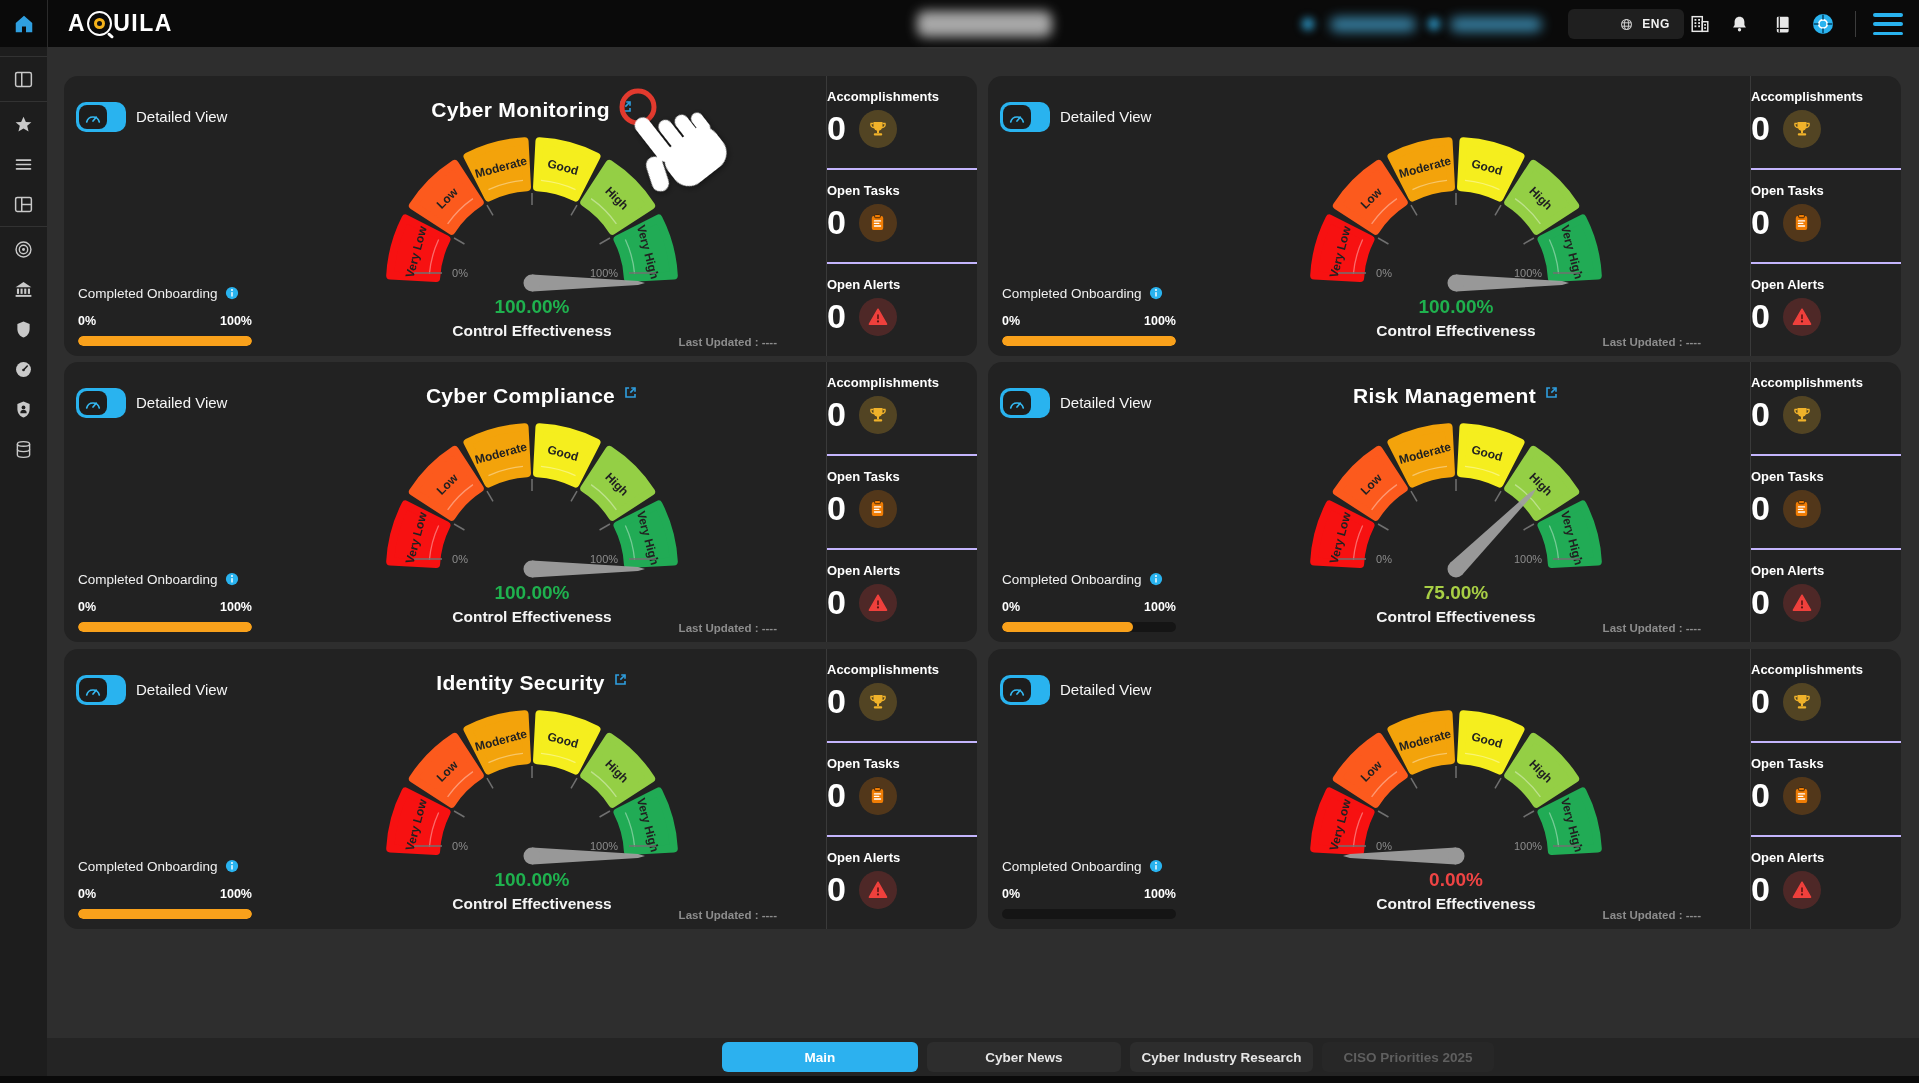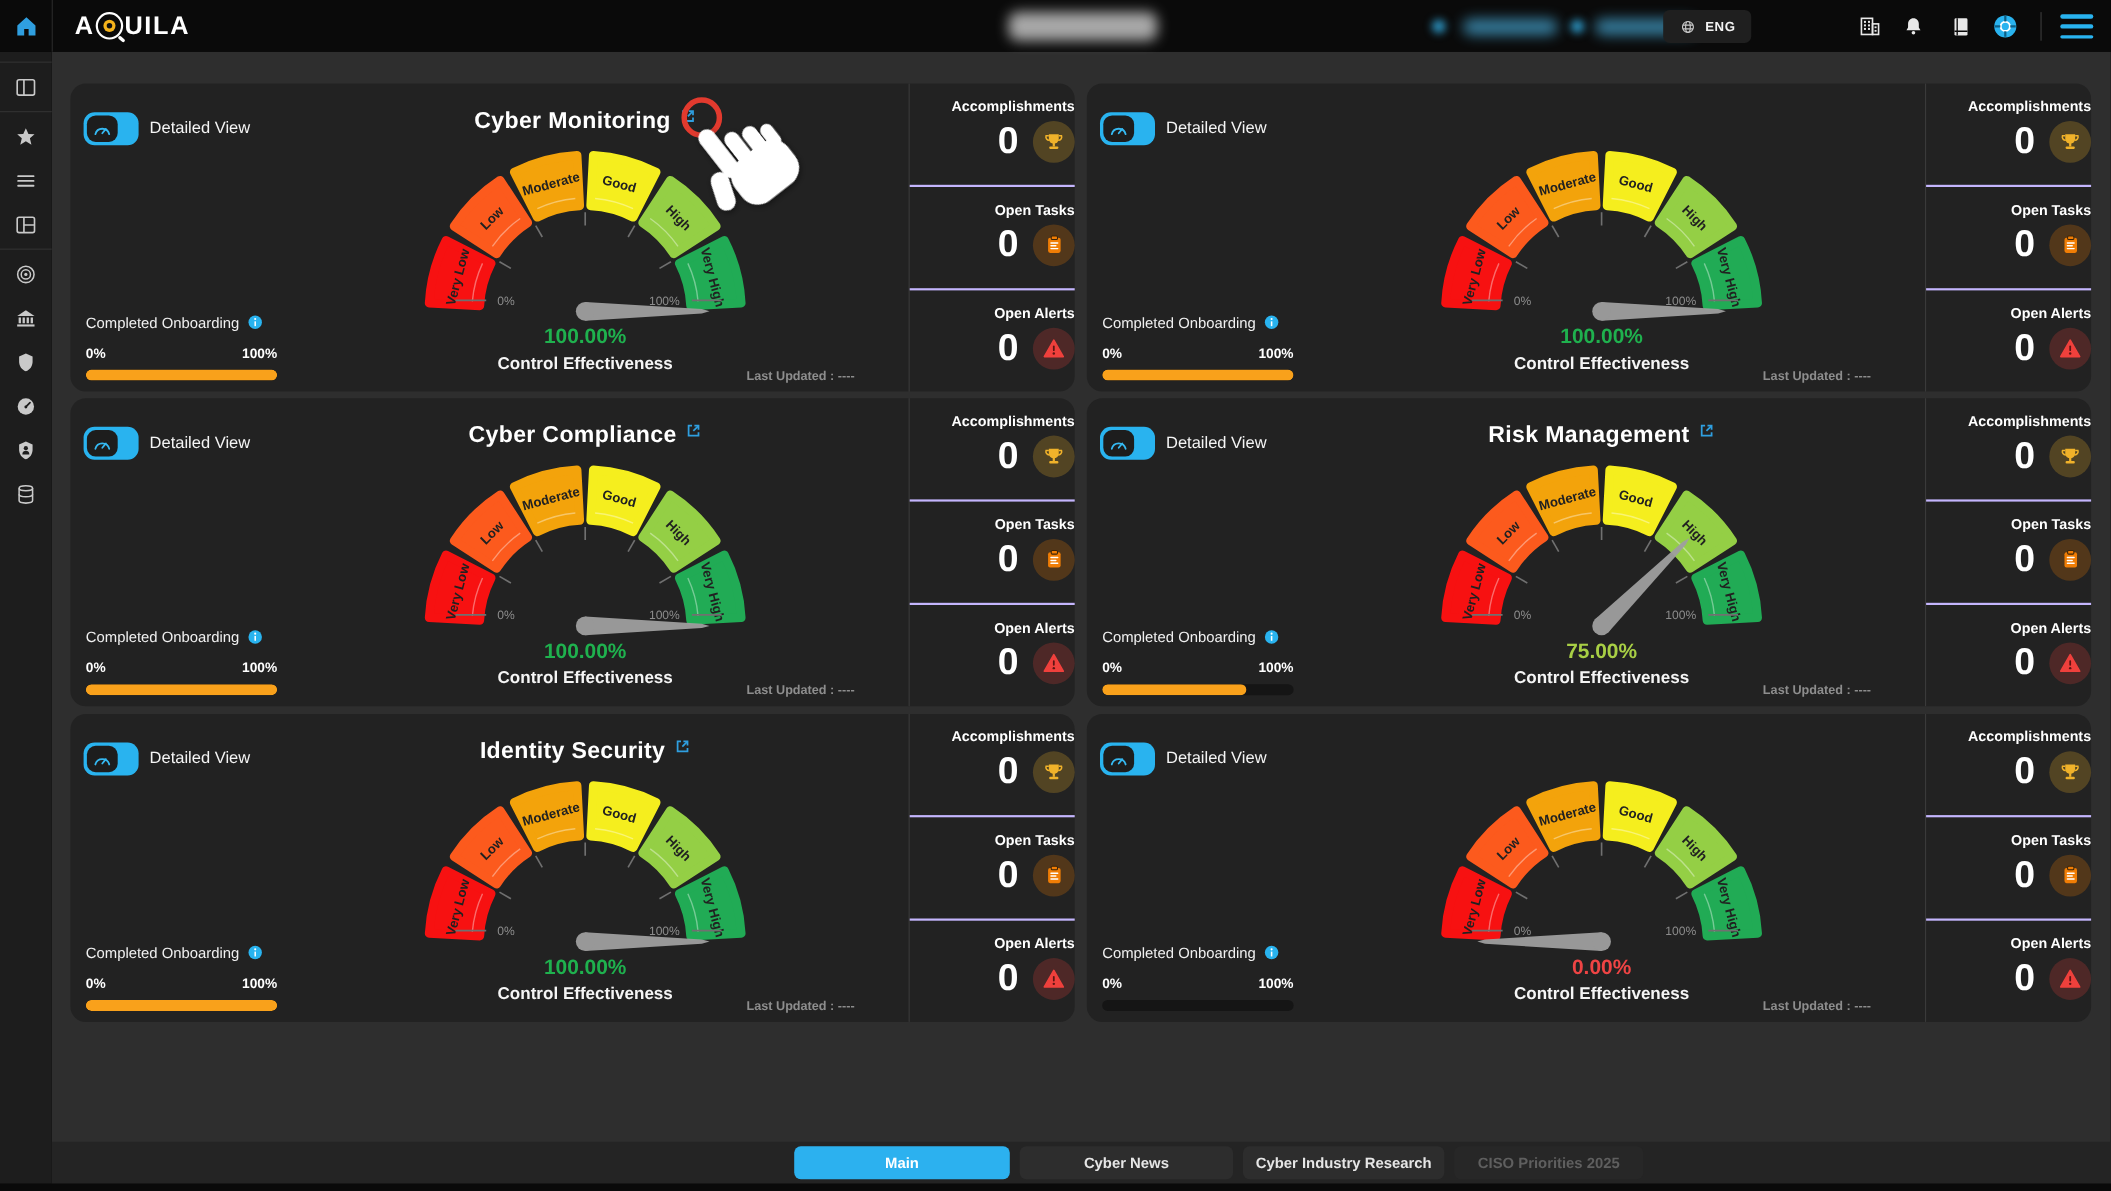--- a/index.html
+++ b/index.html
@@ -8,21 +8,21 @@
   
   .topbar{position:absolute;left:0;top:0;width:1919px;height:47px;background:#0a0a0a;z-index:20;}
   .home-btn{position:absolute;left:0;top:0;width:47px;height:47px;display:flex;align-items:center;justify-content:center;border-right:1px solid #2b2b2b;}
   .brand{position:absolute;left:68px;top:10px;display:flex;align-items:center;font-weight:bold;font-size:23px;letter-spacing:1.5px;color:#fff;}
   .brand .qeye{display:inline-flex;width:21px;height:21px;border:2.5px solid #fff;border-radius:50%;align-items:center;justify-content:center;margin:0 1px;position:relative;}
   .brand .qeye i{width:11px;height:11px;background:#f5b31b;border-radius:50%;display:block;position:relative;}
   .brand .qeye i::after{content:"";position:absolute;left:3px;top:3px;width:5px;height:5px;background:#101010;border-radius:50%;}
   .brand .qeye::after{content:"";position:absolute;right:-4px;bottom:-3px;width:7px;height:3px;background:#fff;border-radius:2px;transform:rotate(40deg);}
   .blur-blob{position:absolute;border-radius:8px;filter:blur(6px);}
   .tb-divider{position:absolute;top:11px;width:1px;height:26px;background:#3c3c3c;}
-  .lang-btn{position:absolute;left:1512px;top:9px;width:80px;height:30px;background:#1f1f1f;border-radius:6px;display:flex;align-items:center;justify-content:center;gap:7px;cursor:pointer;}
+  .lang-btn{position:absolute;left:1568px;top:9px;width:80px;height:30px;background:#1f1f1f;border-radius:6px;display:flex;align-items:center;justify-content:center;gap:7px;cursor:pointer;padding-left:36px;}
   .lang-btn span{font-size:12px;font-weight:bold;color:#f2f2f2;letter-spacing:.5px;}
   .tb-icon{position:absolute;top:12px;width:24px;height:24px;display:flex;align-items:center;justify-content:center;cursor:pointer;}
   .burger{position:absolute;left:1873px;top:13px;width:30px;height:22px;display:flex;flex-direction:column;justify-content:space-between;cursor:pointer;}
   .burger div{height:3.5px;background:#29b3ef;border-radius:2px;}
   
   .sidebar{position:absolute;left:0;top:47px;width:47px;height:1029px;background:#1d1d1d;z-index:15;}
   .side-icon{width:47px;height:40px;display:flex;align-items:center;justify-content:center;cursor:pointer;}
   .side-sep{height:1px;background:#323232;margin:2px 0;}
   
   .main{position:absolute;left:47px;top:47px;width:1872px;height:1029px;background:#2e2e2e;}
@@ -36,21 +36,21 @@
   .gauge-wrap{position:absolute;left:318px;top:57px;width:300px;height:164px;}
   .gauge text{font-family:"Liberation Sans",sans-serif;}
   .pct{position:absolute;left:318px;top:220px;width:300px;text-align:center;font-size:19px;font-weight:bold;}
   .ce-label{position:absolute;left:318px;top:246px;width:300px;text-align:center;font-size:15.5px;font-weight:bold;color:#f5f5f5;}
   .last-updated{position:absolute;right:200px;bottom:8px;font-size:11.5px;color:#8d8d8d;font-weight:bold;}
   .onb-label{position:absolute;left:14px;top:210px;font-size:13.5px;color:#f0f0f0;display:flex;align-items:flex-start;gap:7px;}
   .onb-range{position:absolute;left:14px;top:238px;width:174px;display:flex;justify-content:space-between;font-size:12.5px;font-weight:bold;color:#fff;}
   .onb-track{position:absolute;left:14px;top:260px;width:174px;height:10px;background:#151515;border-radius:5px;overflow:hidden;}
   .onb-fill{height:100%;background:#f9a11b;border-radius:5px;}
   .stats{position:absolute;right:0;top:0;width:150px;height:100%;border-left:1px solid #3a3a3a;display:flex;flex-direction:column;}
-  .stat{flex:1;display:flex;flex-direction:column;align-items:flex-end;}
+  .stat{flex:1;display:flex;flex-direction:column;align-items:flex-start;}
   .stat + .stat{border-top:2px solid #c4b5fd;}
   .stat-label{margin-top:13px;font-size:13px;font-weight:bold;color:#fff;}
   .stat-value{display:flex;align-items:center;gap:13px;margin-top:5px;}
   .stat-num{font-size:34px;font-weight:bold;color:#fff;}
   .stat-icon{width:38px;height:38px;border-radius:50%;display:flex;align-items:center;justify-content:center;}
   .bg-trophy{background:rgba(240,178,42,.24);}
   .bg-task{background:rgba(240,125,5,.24);}
   .bg-alert{background:rgba(239,64,60,.22);}
   .cursor-overlay{position:absolute;left:540px;top:4px;width:140px;height:140px;display:none;z-index:6;pointer-events:none;}
   .cursor-overlay.show{display:block;}

